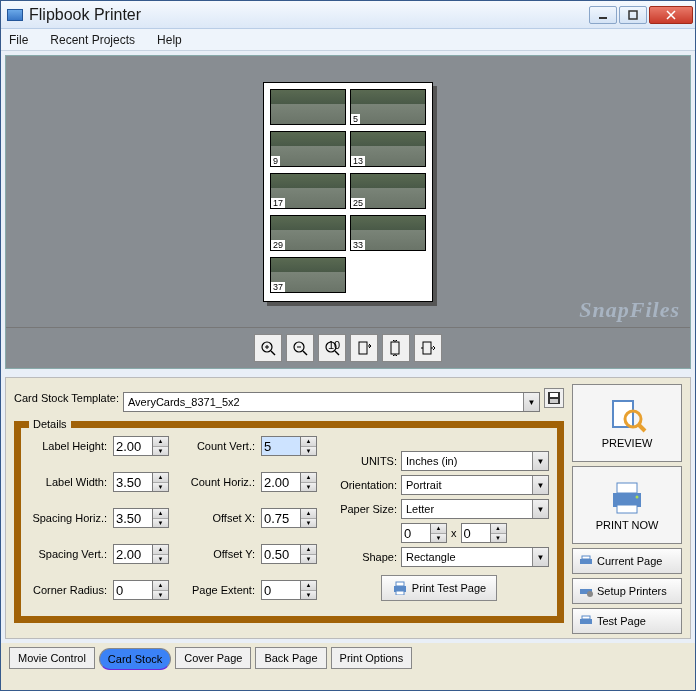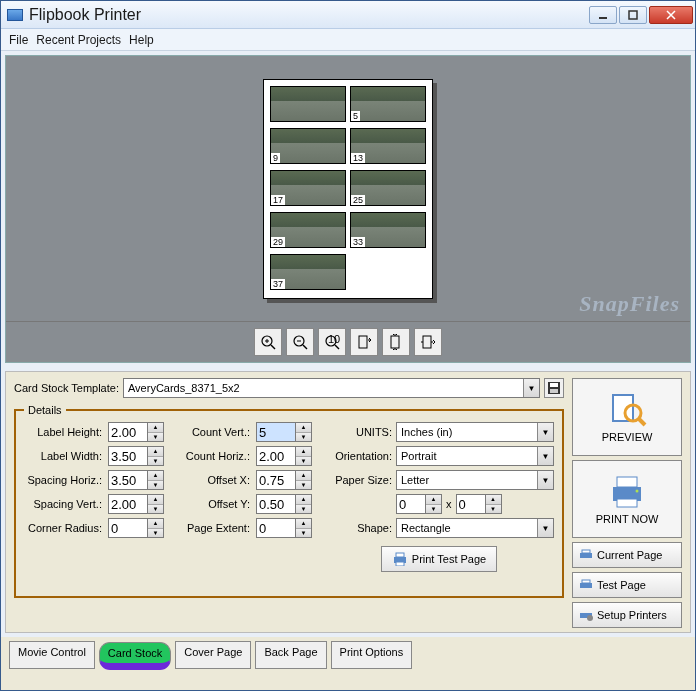--- a/index.html
+++ b/index.html
@@ -6,47 +6,47 @@
 body { background: #fff; }
 
 .window { width: 696px; height: 691px; border: 1px solid #365a8c; display: flex; flex-direction: column; background: #e9eff7; }
 
 .titlebar { height: 28px; background: linear-gradient(#f5f9fe, #dce8f7); display: flex; align-items: center; padding: 0 2px 0 6px; border-bottom: 1px solid #b9cde6; }
 .titlebar .icon { width: 16px; height: 12px; background: linear-gradient(#6aa8e8,#3a78c8); border: 1px solid #225599; margin-right: 6px; }
 .titlebar .title { flex: 1; color: #1a1a1a; font-size: 16px; }
 .titlebar .winbtn { width: 28px; height: 18px; margin-left: 2px; border: 1px solid #8aa6c9; background: linear-gradient(#f0f6fd,#d4e3f5); display: flex; align-items: center; justify-content: center; border-radius: 2px; }
 .titlebar .winbtn.close { background: linear-gradient(#e97a6a,#c93a2a); border-color: #a02a1a; color: #fff; width: 44px; }
 
-.menubar { height: 22px; background: #eef4fb; display: flex; align-items: center; padding: 0 4px; border-bottom: 1px solid #c8d4e2; }
+.menubar { height: 22px; background: #eef4fb; display: flex; align-items: center; padding: 0 4px; gap: 14px; border-bottom: 1px solid #c8d4e2; }
 .menubar span { color: #1a1a1a; font-size: 12px; padding: 2px 4px; cursor: default; }
 
 .workspace { flex: 1; display: flex; flex-direction: column; margin: 4px; border: 1px solid #8aa; background: #c0c4c8; min-height: 0; }
 .canvas-area { flex: 1; background: #888d92; display: flex; align-items: center; justify-content: center; position: relative; overflow: hidden; }
 .watermark { position: absolute; right: 10px; bottom: 4px; color: #a8b4c2; font-style: italic; font-family: Georgia, serif; font-size: 22px; font-weight: bold; letter-spacing: 1px; }
 
 .page { width: 170px; height: 220px; background: #fff; border: 1px solid #000; box-shadow: 4px 4px 0 #555; padding: 6px; display: grid; grid-template-columns: 1fr 1fr; gap: 4px; }
 .card { border: 1px solid #000; position: relative; background: linear-gradient(#5a6a52,#4a5a48 40%, #7a8478 41%, #6a7468); height: 36px; }
 .card .num { position: absolute; left: 0; bottom: 0; background: #fff; color: #000; font-size: 9px; padding: 0 2px; line-height: 10px; }
 
 .zoombar { background: #888d92; padding: 6px; display: flex; justify-content: center; gap: 4px; border-top: 1px solid #777; }
 .zoombtn { width: 28px; height: 28px; background: #f0f0f0; border: 1px solid #888; display: flex; align-items: center; justify-content: center; font-size: 14px; }
 
 .controls { background: #ece9d8; border: 1px solid #bbb; margin: 4px; padding: 6px 8px 4px 8px; display: flex; gap: 8px; }
 .left-panel { flex: 1; }
 .right-panel { width: 110px; display: flex; flex-direction: column; gap: 4px; }
 
 .template-row { display: flex; align-items: center; gap: 4px; margin-bottom: 6px; }
 .template-row label { white-space: nowrap; }
-.combo { flex: 1; height: 20px; border: 1px solid #7a7a7a; background: #fff; display: flex; align-items: center; padding: 0 4px; position: relative; }
+.combo { flex: 1; height: 20px; border: 1px solid #7a7a7a; background: #fff; display: flex; align-items: center; padding: 0 4px; position: relative; margin-top: 8px; }
 .combo .arrow { position: absolute; right: 0; top: 0; bottom: 0; width: 16px; background: linear-gradient(#f0f0f0,#d8d8d8); border-left: 1px solid #888; display: flex; align-items: center; justify-content: center; font-size: 8px; }
 .savebtn { width: 20px; height: 20px; border: 1px solid #888; background: #f0f0f0; display: flex; align-items: center; justify-content: center; }
 
-fieldset.details { border: 2px solid #a16207; padding: 6px 8px 24px 8px; }
+fieldset.details { border: 7px solid #a16207; padding: 6px 8px 0 8px; }
 fieldset.details legend { padding: 0 4px; font-size: 11px; }
-.grid3 { display: grid; grid-template-columns: 78px 62px 74px 62px 1fr; gap: 4px 6px; align-items: center; }
+.grid3 { display: grid; grid-template-columns: 78px 62px 74px 62px 1fr; gap: 16px 6px; align-items: center; }
 .lbl { text-align: right; white-space: nowrap; }
 .spin { display: flex; height: 20px; }
 .spin input { width: 40px; border: 1px solid #7a7a7a; padding: 0 2px; font-size: 13px; }
 .spin .arrows { width: 16px; display: flex; flex-direction: column; border: 1px solid #7a7a7a; border-left: none; }
 .spin .arrows div { flex: 1; background: linear-gradient(#f0f0f0,#d8d8d8); font-size: 6px; display: flex; align-items: center; justify-content: center; border-bottom: 1px solid #aaa; }
 .spin .arrows div:last-child { border-bottom: none; }
 
 .sub-right { display: flex; flex-direction: column; gap: 4px; }
 .sub-row { display: flex; align-items: center; gap: 4px; }
 .sub-row .sublbl { width: 68px; text-align: right; }
@@ -56,21 +56,21 @@
 .paper-size-row .spin input { width: 30px; }
 
 .widebtn { height: 26px; border: 1px solid #888; background: linear-gradient(#fdfdfd,#e4e4e4); display: flex; align-items: center; justify-content: center; gap: 4px; padding: 0 10px; cursor: default; }
 
 .bigbtn { border: 1px solid #888; background: #f5f5f5; display: flex; flex-direction: column; align-items: center; justify-content: center; padding: 6px 4px; height: 78px; }
 .bigbtn .biglabel { margin-top: 4px; font-size: 11px; }
 .smallbtn { height: 26px; border: 1px solid #888; background: linear-gradient(#fdfdfd,#e4e4e4); display: flex; align-items: center; gap: 4px; padding: 0 6px; }
 
 .tabbar { display: flex; gap: 4px; padding: 4px 8px 21px 8px; background: #ece9d8; }
 .tab { border: 1px solid #888; padding: 4px 8px; background: #f0f0f0; font-size: 11px; }
-.tab.active { background: #22c55e; border-bottom: 7px solid #6d28d9; position: relative; top: 1px; border-radius: 11px; }
+.tab.active { background: #3b82f6; border-bottom: 1px solid #6d28d9; position: relative; top: 1px; border-radius: 11px; }
 
 svg { display: block; }
 </style>
 </head>
 <body>
 
 <div class="window">
 
   <div class="titlebar">
     <div class="icon"></div>
@@ -361,30 +361,30 @@
       <div class="smallbtn">
           <svg width="14" height="12">
             <rect x="1" y="4" width="12" height="5" fill="#5a8ac8"></rect>
             <rect x="3" y="1" width="8" height="3" fill="#fff" stroke="#5a8ac8"></rect>
           </svg>
           <span>Current Page</span>
         </div>
       <div class="smallbtn">
           <svg width="14" height="12">
             <rect x="1" y="4" width="12" height="5" fill="#5a8ac8"></rect>
-            <rect x="3" y="1" width="8" height="3" fill="#fff" stroke="#5a8ac8"></rect>
-          </svg>
-          <span>Test Page</span>
+            <circle cx="11" cy="9" r="3" fill="#888"></circle>
+          </svg>
+          <span>Setup Printers</span>
         </div>
       <div class="smallbtn">
           <svg width="14" height="12">
             <rect x="1" y="4" width="12" height="5" fill="#5a8ac8"></rect>
-            <circle cx="11" cy="9" r="3" fill="#888"></circle>
-          </svg>
-          <span>Setup Printers</span>
+            <rect x="3" y="1" width="8" height="3" fill="#fff" stroke="#5a8ac8"></rect>
+          </svg>
+          <span>Test Page</span>
         </div>
     </div>
   </div>
 
   <div class="tabbar">
     <div class="tab">Movie Control</div>
     <div class="tab active">Card Stock</div>
     <div class="tab">Cover Page</div>
     <div class="tab">Back Page</div>
     <div class="tab">Print Options</div>

